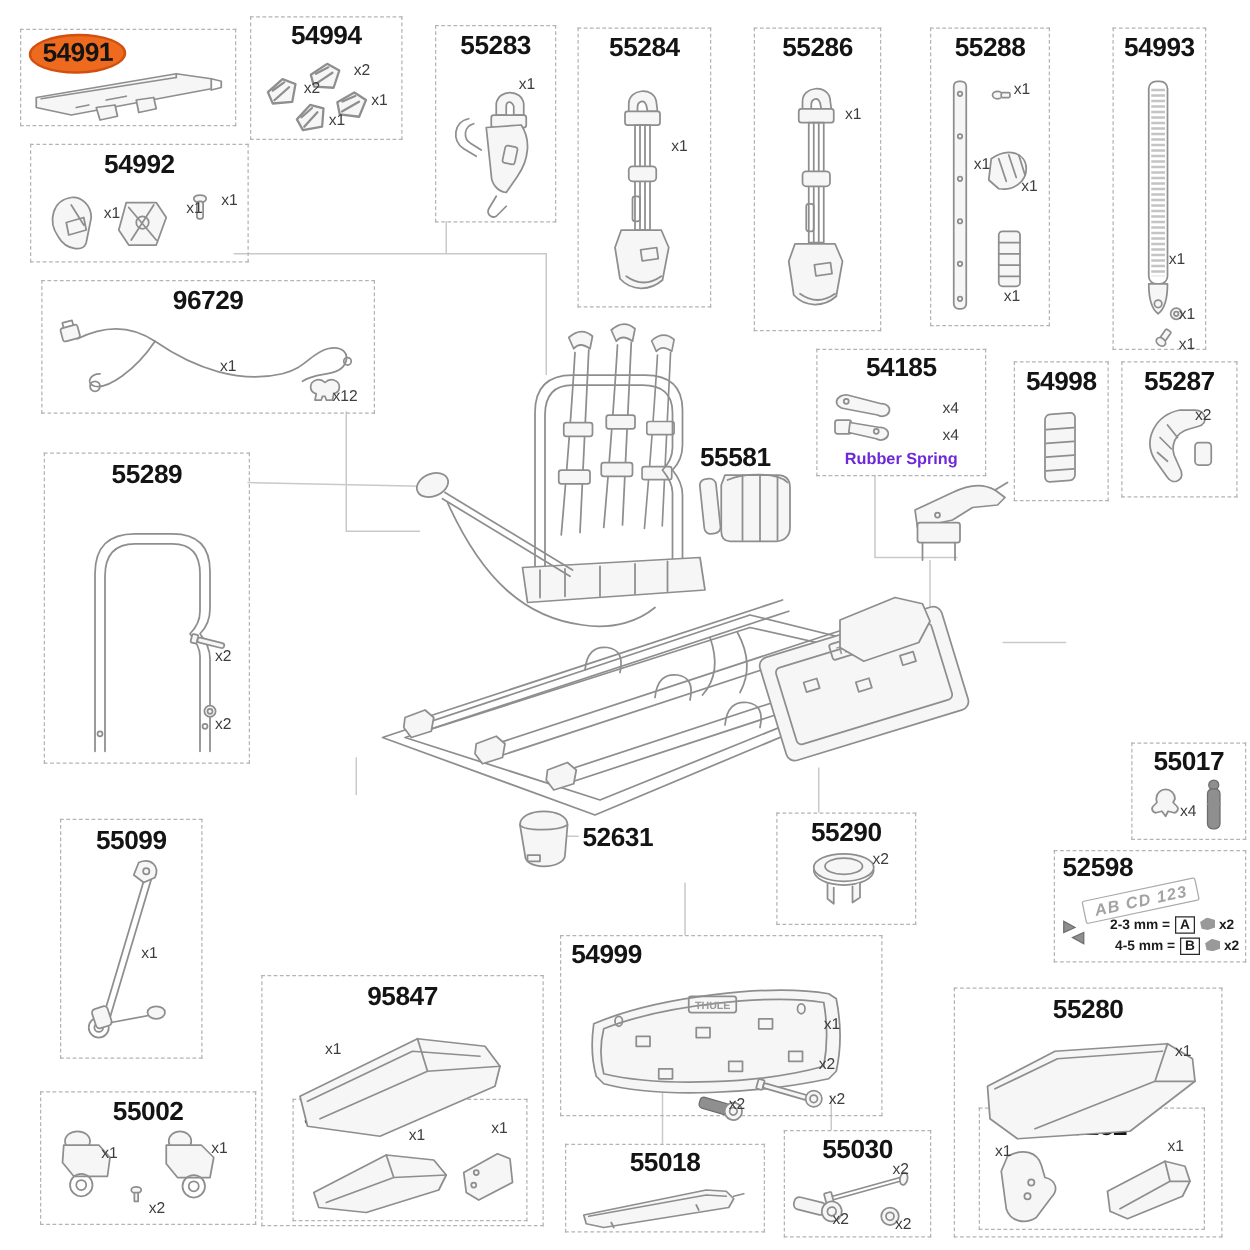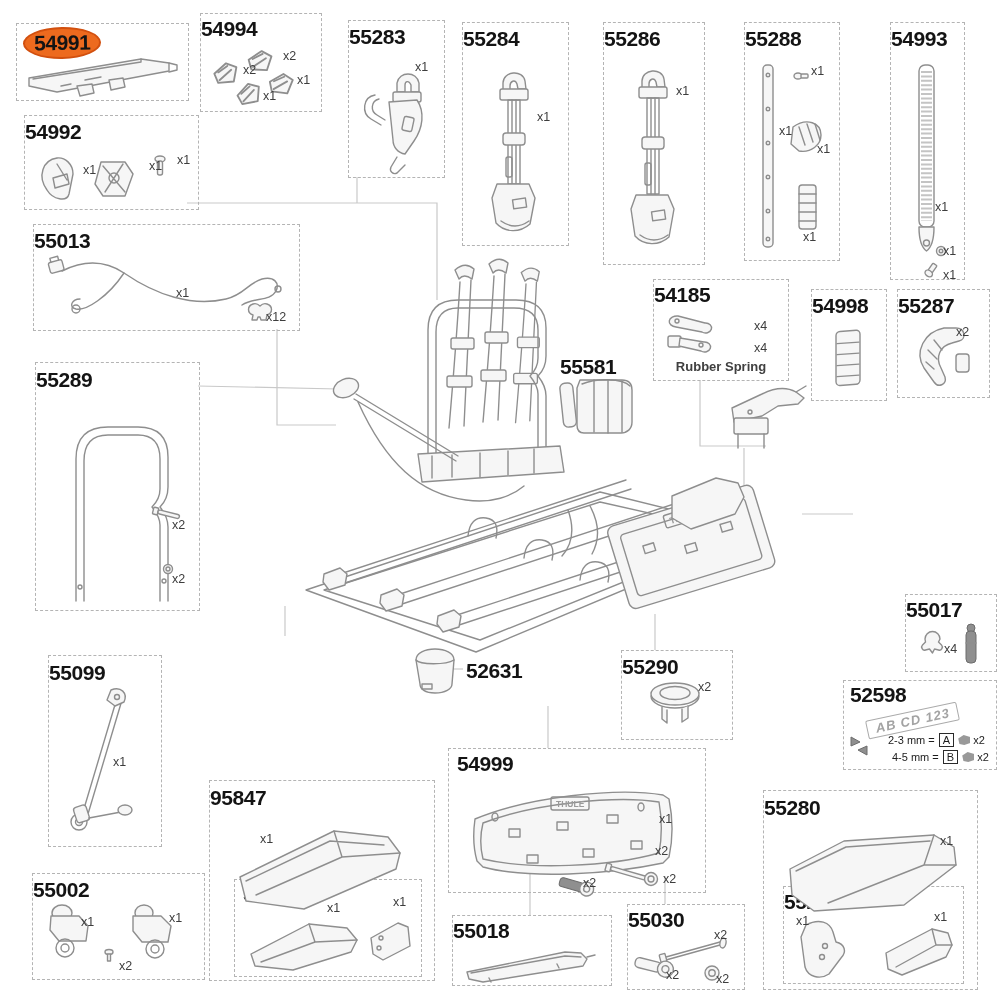--- a/index.html
+++ b/index.html
@@ -1,32 +1,32 @@
 <!DOCTYPE html>
 <html><head>
 <meta charset="utf-8">
 <style>
   html,body{margin:0;padding:0;background:#fff;}
   #canvas{position:relative;width:1000px;height:1000px;background:#fff;overflow:hidden;
           font-family:"Liberation Sans",sans-serif;}
   .pbox{position:absolute;border:1px dashed #b4b4b4;z-index:1;}
   .pnum{position:absolute;font-weight:700;font-size:21px;color:#141414;letter-spacing:-0.4px;
         line-height:1;white-space:nowrap;z-index:3;cursor:pointer;}
-  .ctr{left:0;right:0;text-align:left;}
+  .ctr{left:0;right:0;text-align:center;}
   .qty{position:absolute;font-size:12.5px;color:#3d3d3d;line-height:1;z-index:3;}
-  .cap{position:absolute;font-size:13px;font-weight:700;color:#404040;z-index:3;}
+  .cap{position:absolute;font-size:13px;font-weight:700;color:#6d28d9;z-index:3;}
   .art{position:absolute;z-index:2;overflow:visible;}
   .s{stroke:#8e8e8e;stroke-width:1.4;fill:none;stroke-linejoin:round;stroke-linecap:round;}
   .f{stroke:#8e8e8e;stroke-width:1.4;fill:#f6f6f6;stroke-linejoin:round;stroke-linecap:round;}
   .d{stroke:#6c6c6c;stroke-width:1;fill:#8f8f8f;}
   .hl{display:inline-block;background:#ED6A1E;border:2px solid #D2500F;border-radius:50%;
       padding:3px 9px 4px;transform:rotate(-1deg);}
   .leaders{position:absolute;left:0;top:0;z-index:0;}
   .leaders line,.leaders polyline{stroke:#c9c9c9;stroke-width:1.2;fill:none;}
-  .mmrow{position:absolute;font-size:11px;font-weight:400;color:#1c1c1c;white-space:nowrap;z-index:3;}
+  .mmrow{position:absolute;font-size:11px;font-weight:700;color:#1c1c1c;white-space:nowrap;z-index:3;}
   .letterbox{display:inline-block;border:1.5px solid #2a2a2a;padding:0 3px;margin:0 1px;font-size:11px;}
   .clipglyph{display:inline-block;width:12px;height:10px;background:#999;vertical-align:-1px;
       clip-path:polygon(0 35%,45% 0,100% 20%,100% 80%,50% 100%,10% 90%);}
   .plate-text{position:absolute;font-size:13px;font-weight:700;font-style:italic;color:#a3a3a3;
       border:1.5px solid #ababab;border-radius:2px;padding:1px 8px;transform:rotate(-12deg);
       letter-spacing:1px;background:#fff;z-index:3;white-space:nowrap;}
 </style>
 </head>
 <body>
 
@@ -244,21 +244,21 @@
           <rect class="f" x="0" y="0" width="5" height="9" rx="1"></rect>
           <ellipse class="f" cx="2.5" cy="11" rx="4" ry="3"></ellipse>
         </g>
     </svg>
     <span class="qty" style="left:44px;top:178px">x1</span>
     <span class="qty" style="left:52px;top:222px">x1</span>
     <span class="qty" style="left:52px;top:246px">x1</span>
   </div>
 
   <div class="pbox" style="left:33px;top:224px;width:265px;height:105px">
-    <div class="pnum ctr" style="top:5px">55013</div>
+    <div class="pnum ctr" style="top:5px">96729</div>
     <svg class="art" style="left:8px;top:28px;width:250px;height:72px" viewBox="0 0 250 72">
       <g transform="translate(6,10) rotate(-15)">
           <rect class="f" x="0" y="0" width="14" height="11" rx="2"></rect>
           <path class="s" d="M3,0 v-4 h8 v4"></path>
         </g>
       <path class="s" d="M20,18 C44,6 64,8 82,20 C114,42 150,54 184,46 C202,42 206,30 220,26 C232,23 238,30 234,38 C228,49 212,44 200,52"></path>
       <path class="s" d="M82,20 C66,44 44,58 34,56 C26,54 30,46 38,46"></path>
       <circle class="s" cx="34" cy="56" r="4"></circle>
         <circle class="s" cx="236" cy="36" r="3"></circle>
       <g transform="translate(206,50)">

